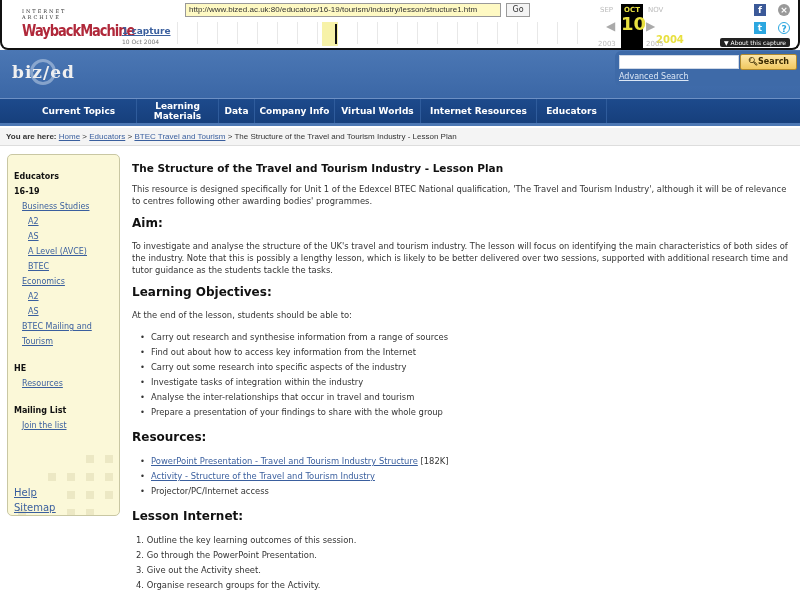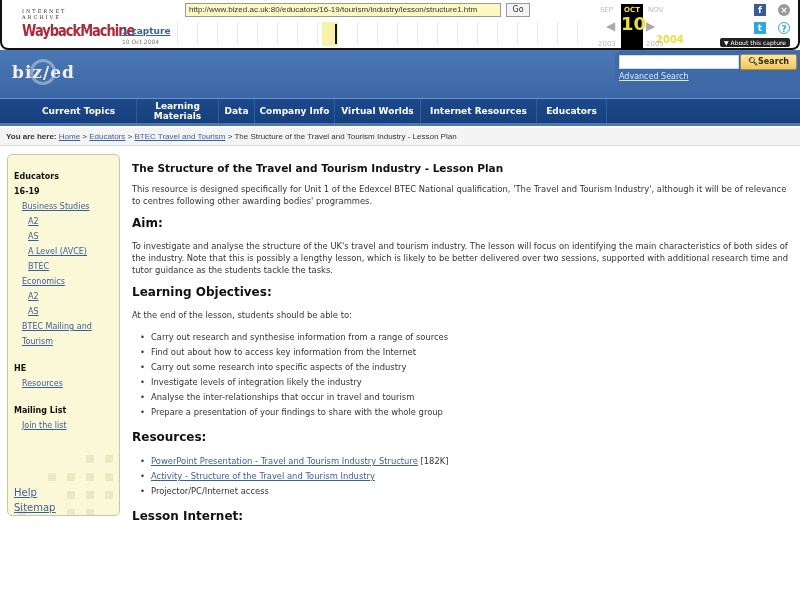--- a/index.html
+++ b/index.html
@@ -263,29 +263,35 @@
   <h1>The Structure of the Travel and Tourism Industry - Lesson Plan</h1>
   <p>This resource is designed specifically for Unit 1 of the Edexcel BTEC National qualification, 'The Travel and Tourism Industry', although it will be of relevance to centres following other awarding bodies' programmes.</p>
   <h2>Aim:</h2>
   <p>To investigate and analyse the structure of the UK's travel and tourism industry. The lesson will focus on identifying the main characteristics of both sides of the industry. Note that this is possibly a lengthy lesson, which is likely to be better delivered over two sessions, supported with additional research time and tutor guidance as the students tackle the tasks.</p>
   <h2>Learning Objectives:</h2>
   <p>At the end of the lesson, students should be able to:</p>
   <ul>
     <li>Carry out research and synthesise information from a range of sources</li>
     <li>Find out about how to access key information from the Internet</li>
     <li>Carry out some research into specific aspects of the industry</li>
-    <li>Investigate levels of integration likely the industry</li>
+    <li>Investigate tasks of integration within the industry</li>
     <li>Analyse the inter-relationships that occur in travel and tourism</li>
     <li>Prepare a presentation of your findings to share with the whole group</li>
   </ul>
   <h2>Resources:</h2>
   <ul>
     <li>
       <a href="#">PowerPoint Presentation - Travel and Tourism Industry Structure</a>
       <span>[182K]</span>
     </li>
     <li>
       <a href="#">Activity - Structure of the Travel and Tourism Industry</a>
     </li>
     <li>Projector/PC/Internet access</li>
   </ul>
   <h2>Lesson Internet:</h2>
+  <ol>
+    <li>1. Outline the key learning outcomes of this session.</li>
+    <li>2. Go through the PowerPoint Presentation.</li>
+    <li>3. Give out the Activity sheet.</li>
+    <li>4. Organise research groups for the Activity.</li>
+  </ol>
 </div>
 
 </body></html>

